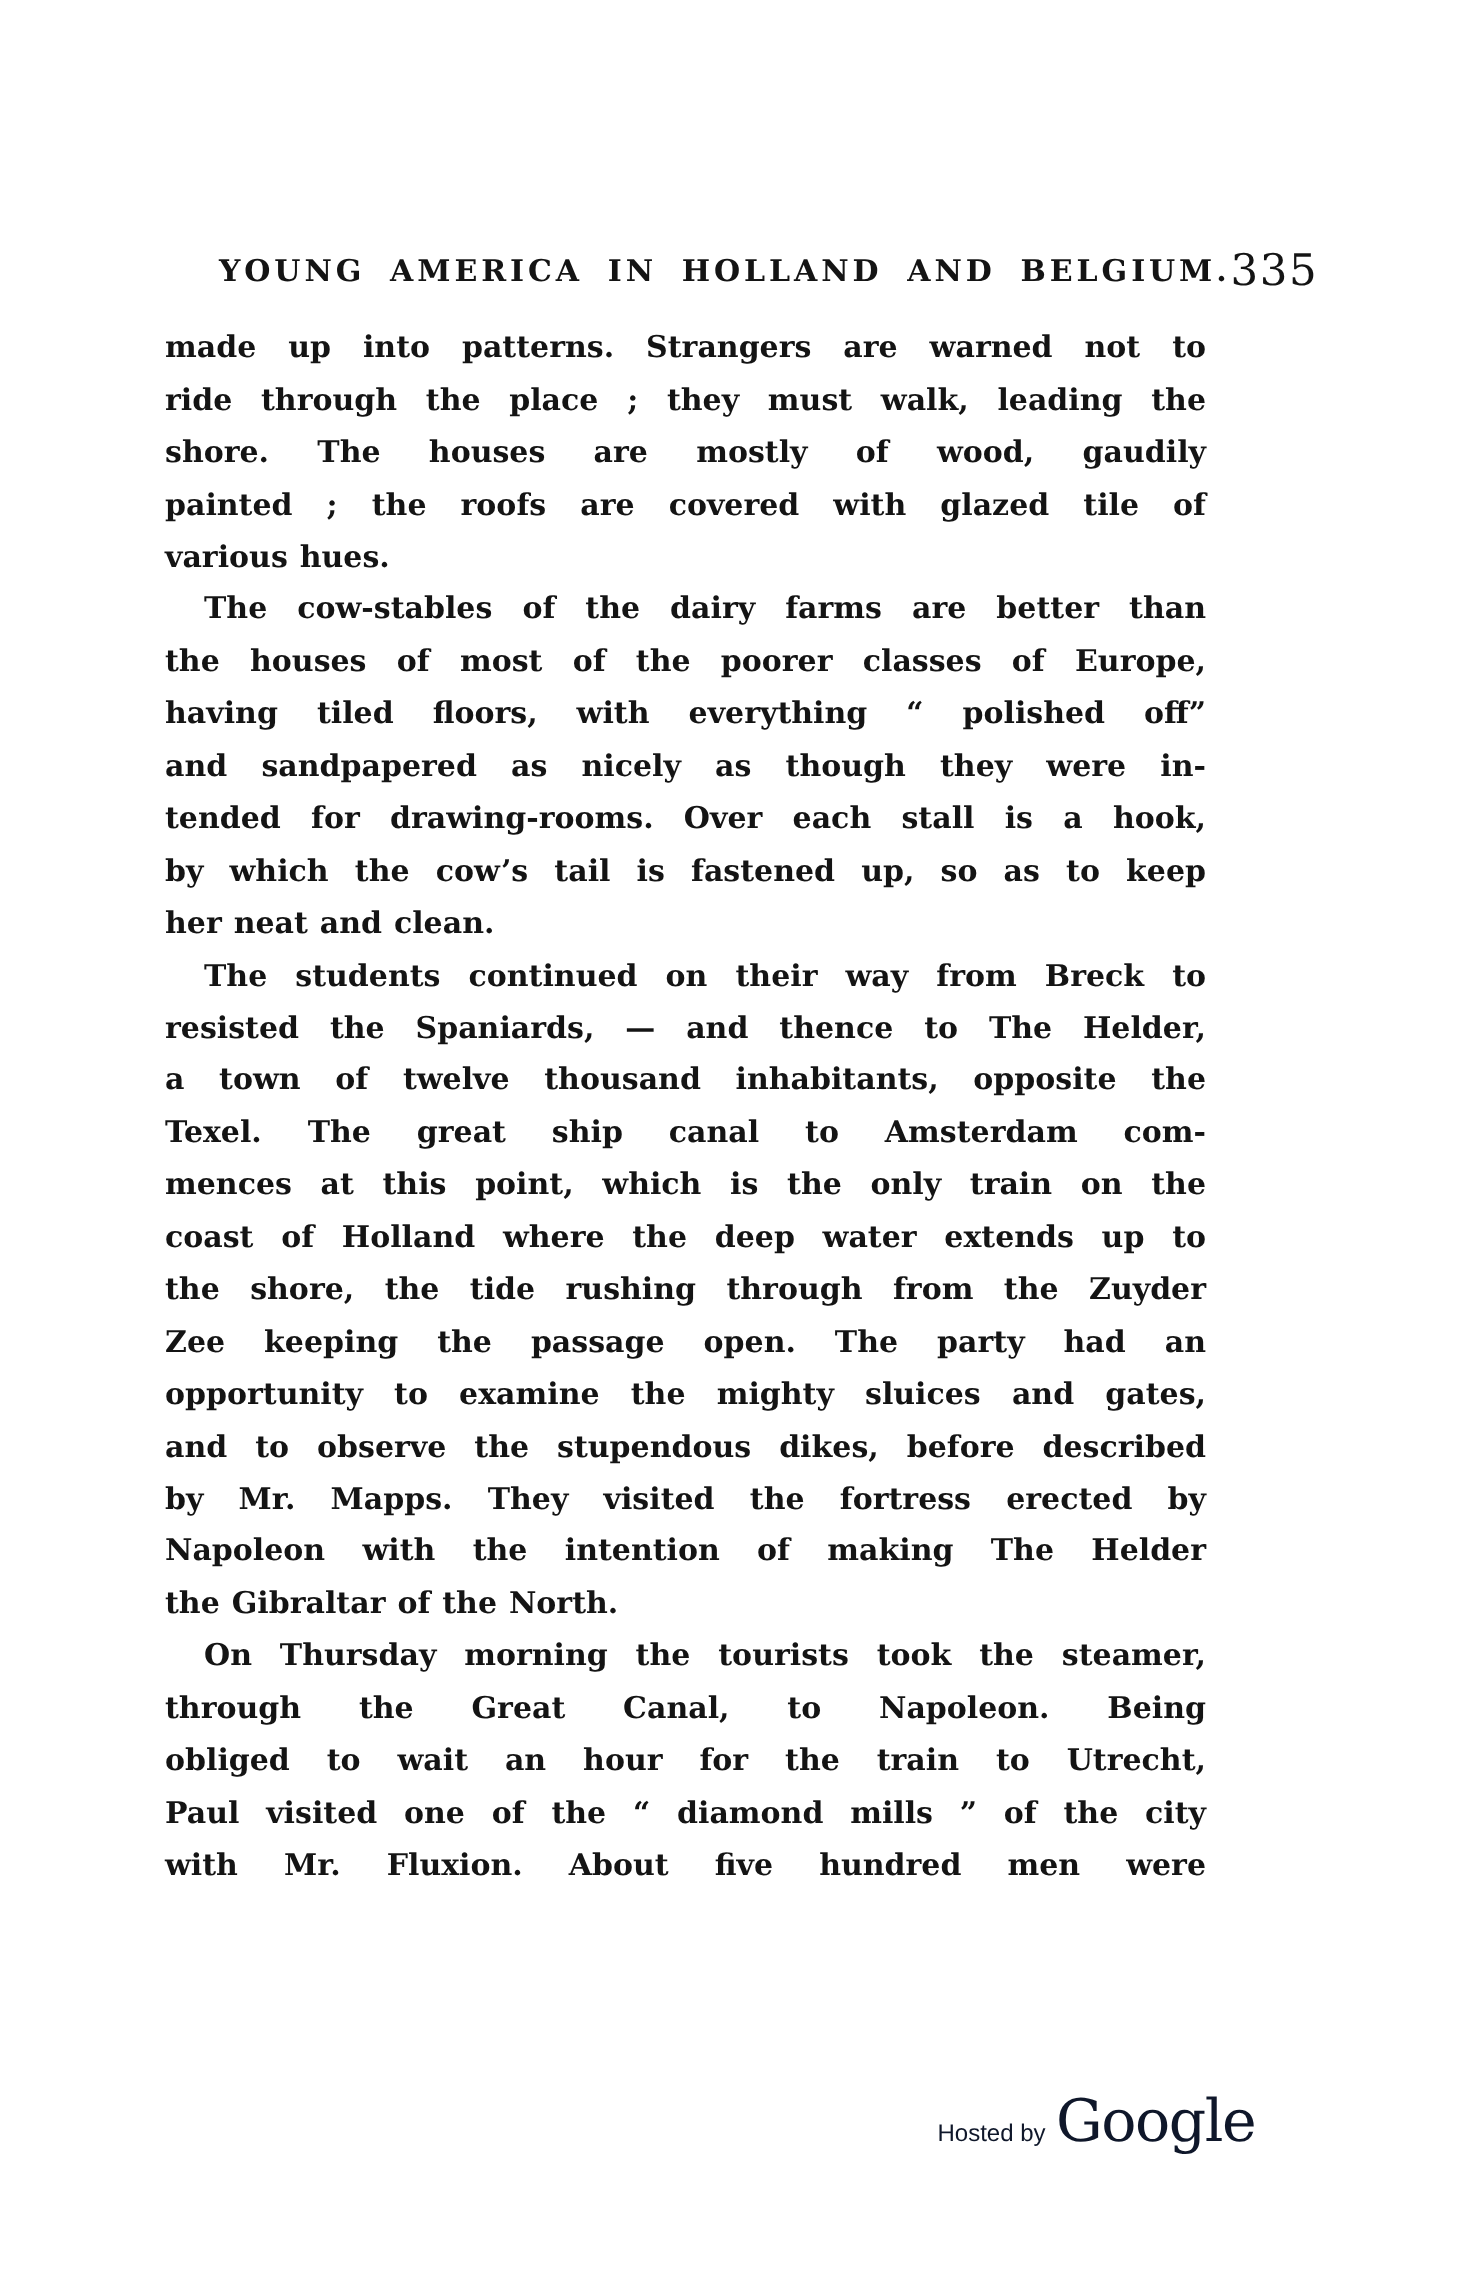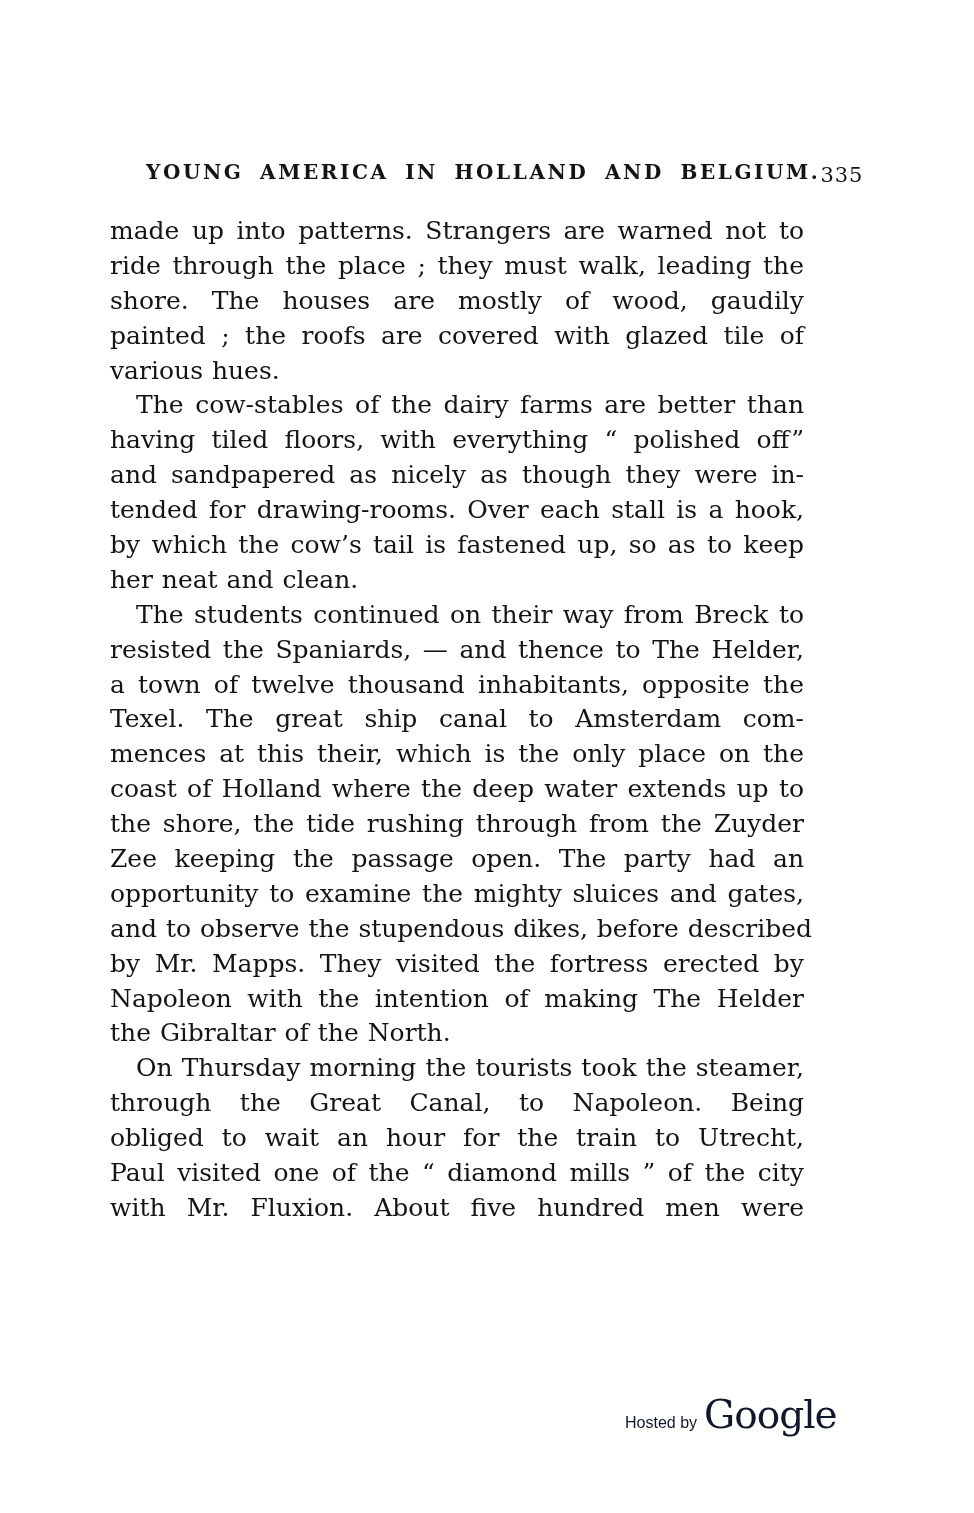--- a/index.html
+++ b/index.html
@@ -24,32 +24,33 @@
     padding-left: 36px;
   }
   .running-title {
     font-size: 20px;
     font-weight: 700;
     letter-spacing: 2.6px;
     word-spacing: 7px;
     white-space: nowrap;
   }
   .page-number {
-    font-size: 21px;
+    font-size: 29px;
     font-weight: 400;
     letter-spacing: 1px;
     transform: translateY(3px);
   }
   .text-block {
     position: absolute;
     left: 110px;
     top: 214px;
     width: 694px;
-    font-size: 25px;
+    font-size: 20px;
     line-height: 34.9px;
+    font-weight: bold;
   }
   .line {
     height: 34.9px;
     text-align: justify;
     text-align-last: justify;
     word-spacing: 1px;
     white-space: nowrap;
   }
   .line.indent { text-indent: 26px; }
   .line.no-justify { text-align-last: left; }
@@ -82,30 +83,31 @@
     <span class="page-number">335</span>
   </div>
 
   <div class="text-block">
       <div class="line">made up into patterns.  Strangers are warned not to</div>
       <div class="line">ride through the place ; they must walk, leading the</div>
       <div class="line">shore.  The houses are mostly of wood, gaudily</div>
       <div class="line">painted ;  the roofs are covered with glazed tile of</div>
       <div class="line no-justify">various hues.</div>
       <div class="line indent">The cow-stables of the dairy farms are better than</div>
+      <div class="line">the houses of most of the poorer classes of Europe,</div>
       <div class="line">having tiled floors, with everything “ polished off”</div>
       <div class="line">and sandpapered as nicely as though they were in-</div>
       <div class="line">tended for drawing-rooms.  Over each stall is a hook,</div>
       <div class="line">by which the cow’s tail is fastened up, so as to keep</div>
       <div class="line no-justify">her neat and clean.</div>
       <div class="line indent">The students continued on their way from Breck to</div>
       <div class="line">resisted the Spaniards, — and thence to The Helder,</div>
       <div class="line">a town of twelve thousand inhabitants, opposite the</div>
       <div class="line">Texel.  The great ship canal to Amsterdam com-</div>
-      <div class="line">mences at this their, which is the only place on the</div>
+      <div class="line">mences at this point, which is the only train on the</div>
       <div class="line">coast of Holland where the deep water extends up to</div>
       <div class="line">the shore, the tide rushing through from the Zuyder</div>
       <div class="line">Zee keeping the passage open.  The party had an</div>
       <div class="line">opportunity to examine the mighty sluices and gates,</div>
       <div class="line">and to observe the stupendous dikes, before described</div>
       <div class="line">by Mr. Mapps.  They visited the fortress erected by</div>
       <div class="line">Napoleon with the intention of making The Helder</div>
       <div class="line no-justify">the Gibraltar of the North.</div>
       <div class="line indent">On Thursday morning the tourists took the steamer,</div>
       <div class="line">through the Great Canal, to Napoleon.  Being</div>

